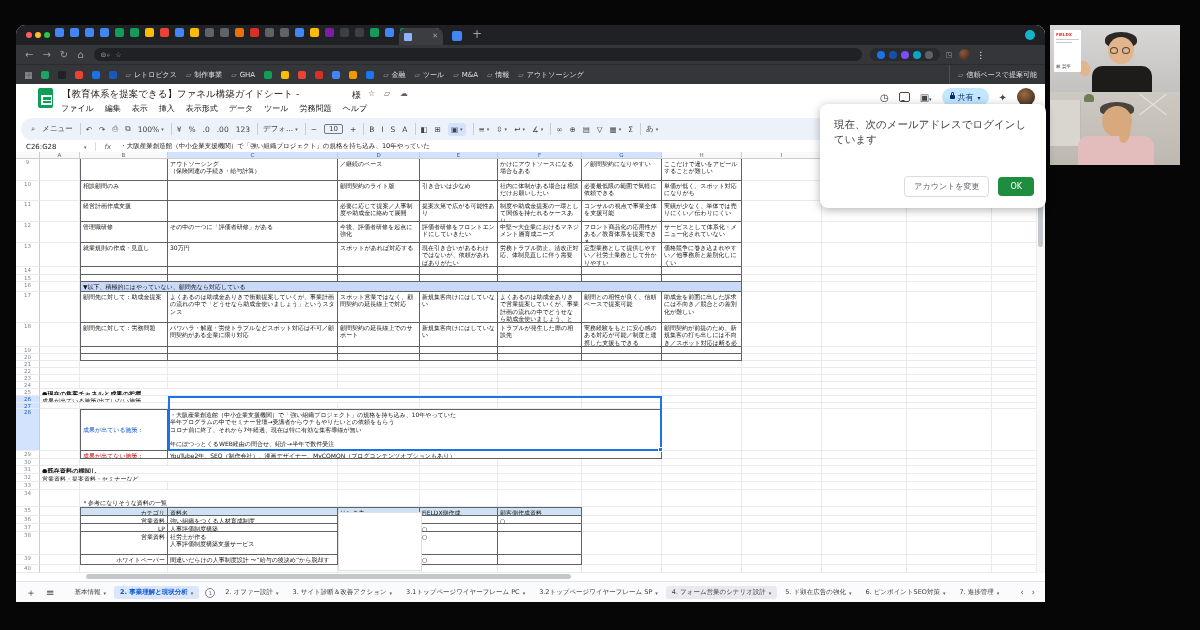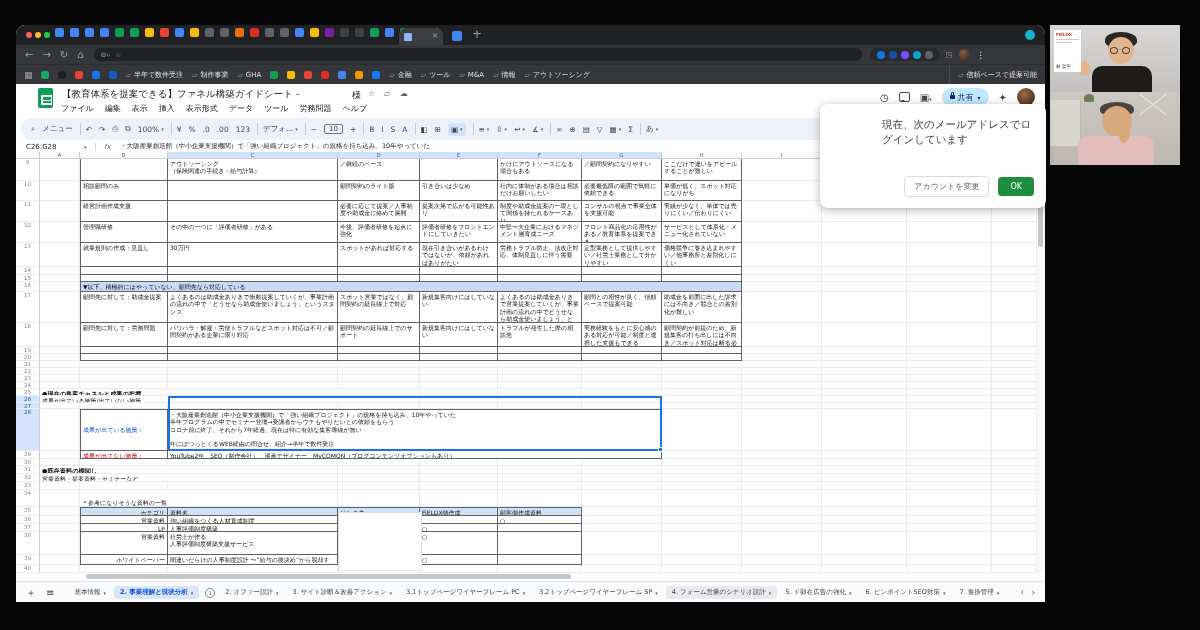--- a/index.html
+++ b/index.html
@@ -121,21 +121,21 @@
   .sdd{font-size:5px;color:#5f6368;margin-left:3px;}
   .stab.act{background:#dce6fa;}
   .stab.act .stl{color:#0b57d0;font-weight:bold;}
   .stab.gr{background:#e8eaed;}
   .tabbadge{width:8px;height:8px;border:1px solid #80868b;border-radius:50%;font-size:5px;color:#5f6368;
             text-align:center;line-height:8px;margin:0 4px;flex:none;}
   .tabnav{font-size:8px;color:#444746;margin:0 4px;flex:none;}
   
   .dialog{position:absolute;left:820px;top:104px;width:226px;height:104px;background:#fff;border-radius:8px;
           box-shadow:0 2px 10px rgba(0,0,0,.3);z-index:20;}
-  .dmsg{position:absolute;left:14px;top:13px;right:14px;font-size:10.5px;color:#3c4043;line-height:1.45;margin-left:48px;}
+  .dmsg{position:absolute;left:14px;top:13px;right:14px;font-size:10.5px;color:#3c4043;line-height:1.45;}
   .dbtns{position:absolute;right:12px;bottom:11px;display:flex;align-items:center;}
   .btn-outline{border:1px solid #dadce0;border-radius:4px;font-size:8px;color:#5f6368;padding:4px 9px;background:#fff;}
   .btn-green{background:#1e8e3e;border-radius:4px;font-size:8px;color:#fff;padding:5px 12px;margin-left:9px;}
   
   .video{position:absolute;left:1050px;width:130px;overflow:hidden;}
   .v1{top:25px;height:67px;background:linear-gradient(#d8d7d5,#c3c2c0);}
   .v2{top:92px;height:73px;background:linear-gradient(#cdc9c2,#bdb8b0);}
   .head{position:absolute;border-radius:50%;background:#e2b58c;}
   .hair{position:absolute;border-radius:50% 50% 40% 40%;background:#2a2724;}
   .torso{position:absolute;border-radius:10px 10px 0 0;}
@@ -230,21 +230,21 @@
           <span class="fav" style="background: rgb(234, 67, 53);"></span>
         </span>
         <span class="bkm">
           <span class="fav" style="background: rgb(26, 115, 232);"></span>
         </span>
         <span class="bkm">
           <span class="fav" style="background: rgb(24, 90, 188);"></span>
         </span>
         <span class="bkm">
           <span class="fold">▱</span>
-          <span class="blab">半年で数件受注</span>
+          <span class="blab">レトロピクス</span>
         </span>
         <span class="bkm">
           <span class="fold">▱</span>
           <span class="blab">制作事業</span>
         </span>
         <span class="bkm">
           <span class="fold">▱</span>
           <span class="blab">GHA</span>
         </span>
         <span class="bkm">

